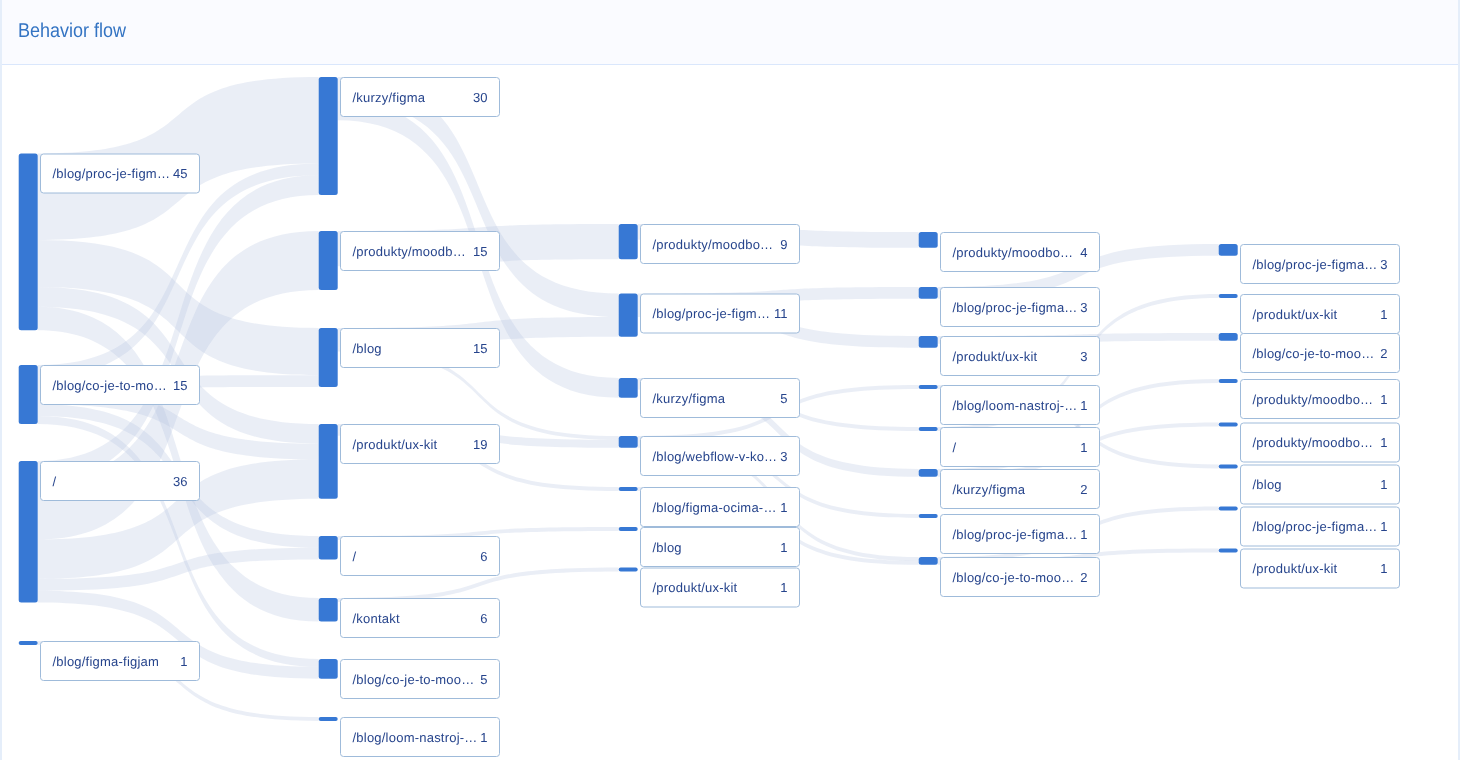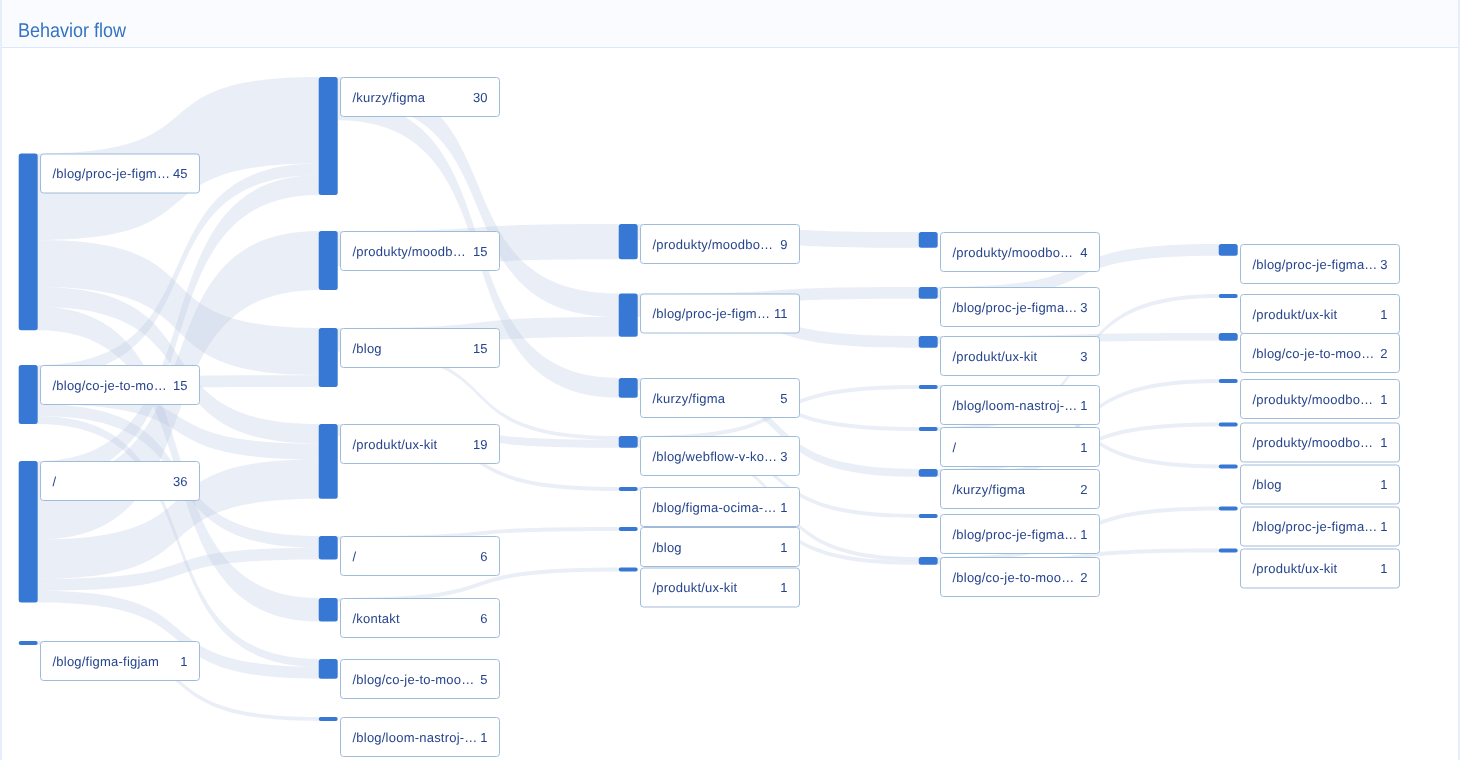--- a/index.html
+++ b/index.html
@@ -1,21 +1,21 @@
 <!DOCTYPE html>
 <html><head>
 <meta charset="utf-8">
 <title>Behavior flow</title>
 <style>
   html,body{margin:0;padding:0;}
   body{width:1460px;height:760px;background:#ffffff;font-family:"Liberation Sans",sans-serif;overflow:hidden;-webkit-font-smoothing:antialiased;text-rendering:geometricPrecision;}
   #app{position:relative;width:1460px;height:760px;background:#fff;}
   .edge{position:absolute;top:0;width:2px;height:760px;background:#e5eefa;}
   .edge.l{left:0;} .edge.r{right:0;}
-  .panel-header{position:absolute;left:0;top:0;width:1460px;height:48px;background:#fafbff;border-bottom:1px solid #dae7fc;box-sizing:border-box;}
+  .panel-header{position:absolute;left:0;top:0;width:1460px;height:65px;background:#fafbff;border-bottom:1px solid #dae7fc;box-sizing:border-box;}
   .panel-title{position:absolute;left:18.3px;top:19.5px;font-size:20px;color:#3474c3;transform:scaleX(0.90);transform-origin:left center;white-space:nowrap;}
   #chart{position:absolute;left:0;top:60px;width:1460px;height:700px;}
   svg{display:block;shape-rendering:geometricPrecision;}
   #chart{will-change:transform;}
   .nodebox{fill:#ffffff;stroke:#9fbbda;stroke-width:1;}
   .nodebar{fill:#3778d4;}
   .link{fill:#b7c4e0;fill-opacity:0.29;}
   .nlabel{font-family:"Liberation Sans",sans-serif;font-size:13px;fill:#26448c;letter-spacing:0.22px;}
   .nvalue{font-family:"Liberation Sans",sans-serif;font-size:13px;fill:#26448c;text-anchor:end;}
 </style>

